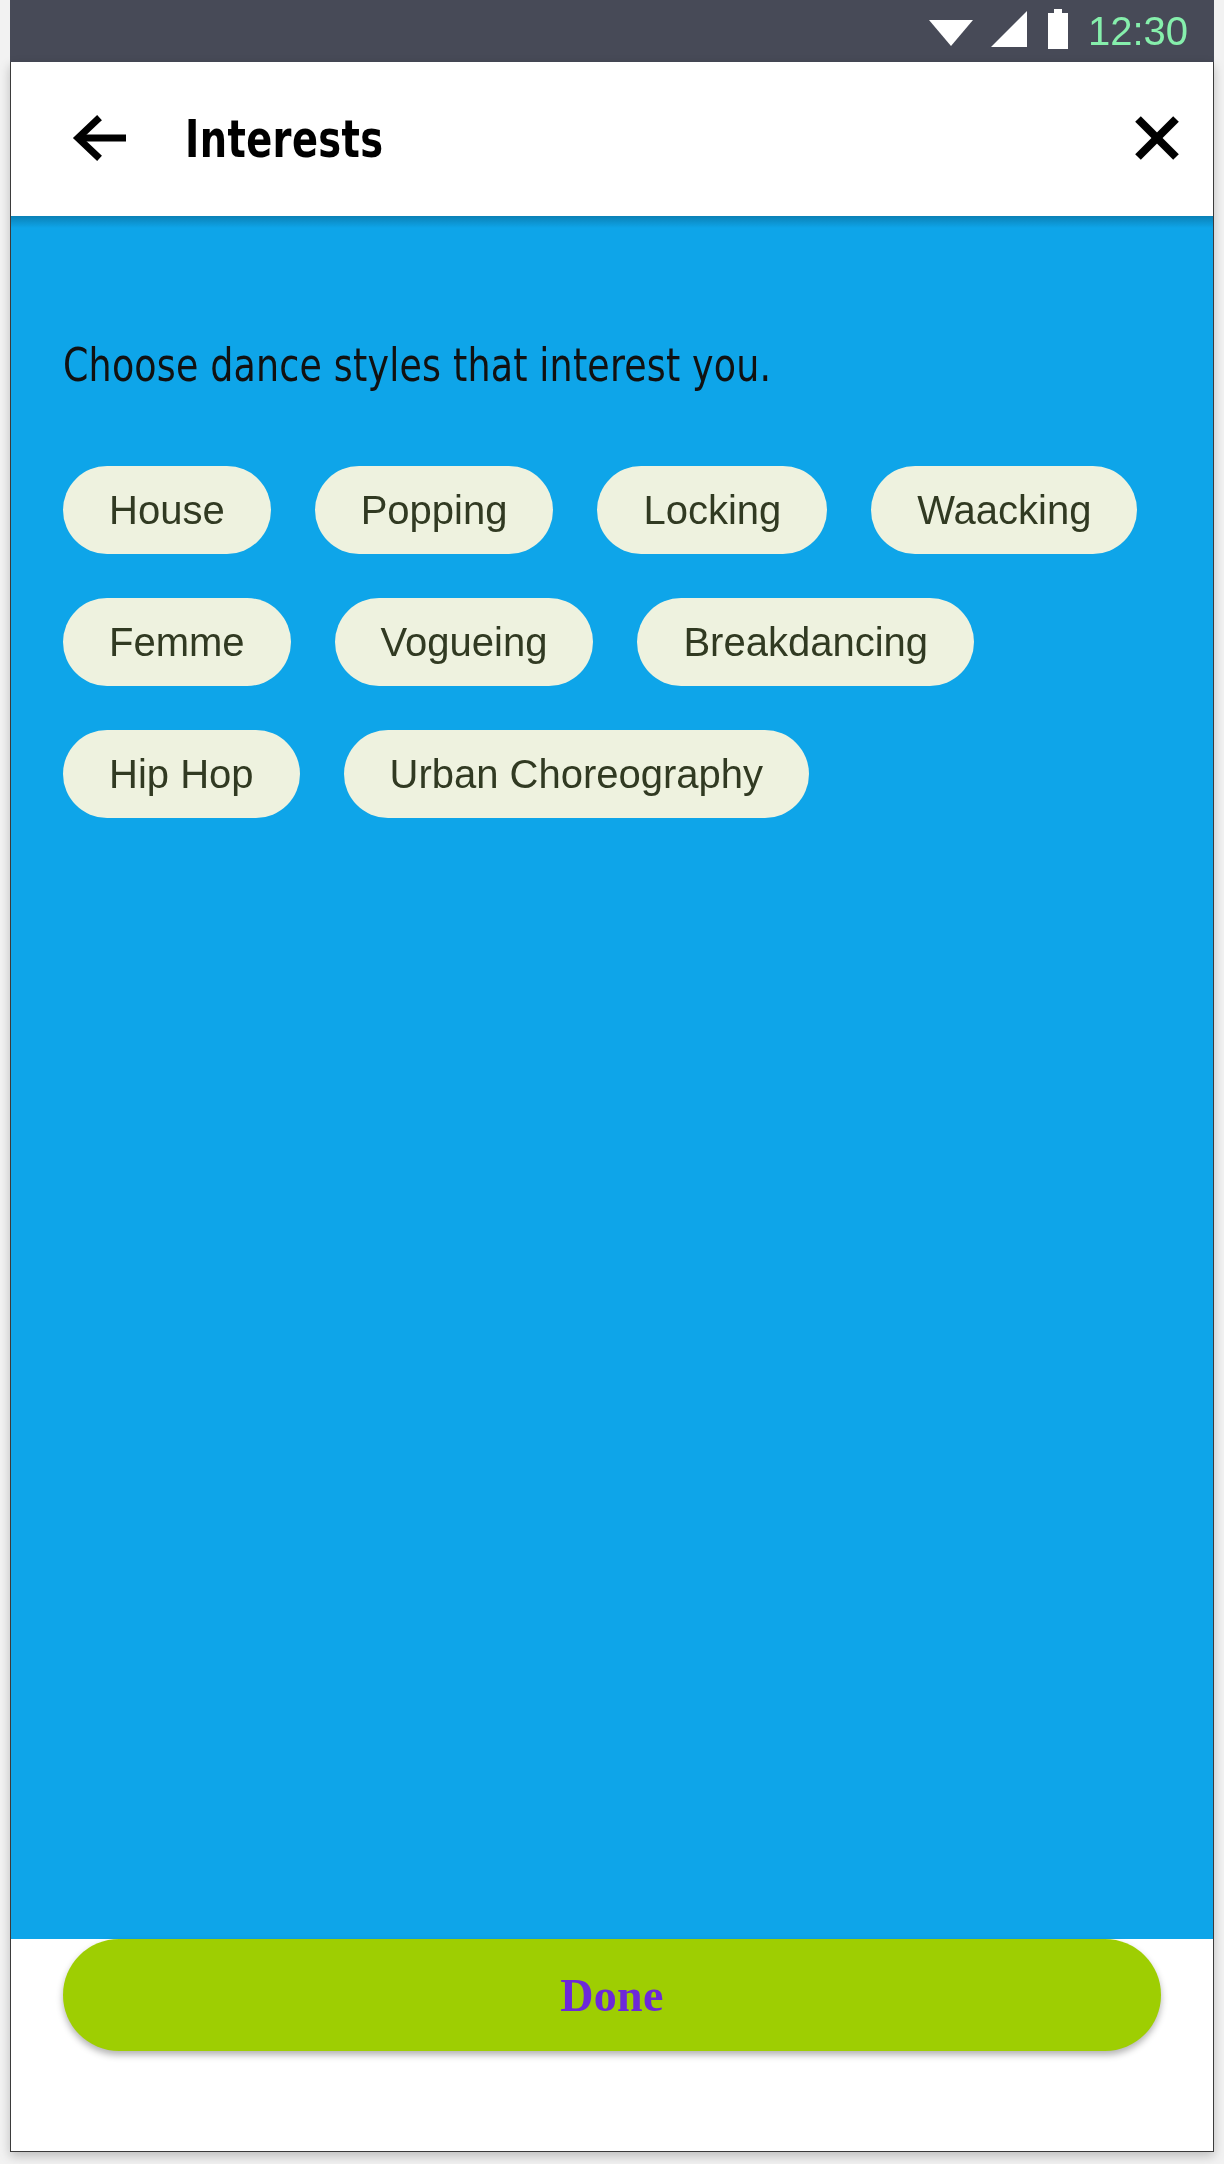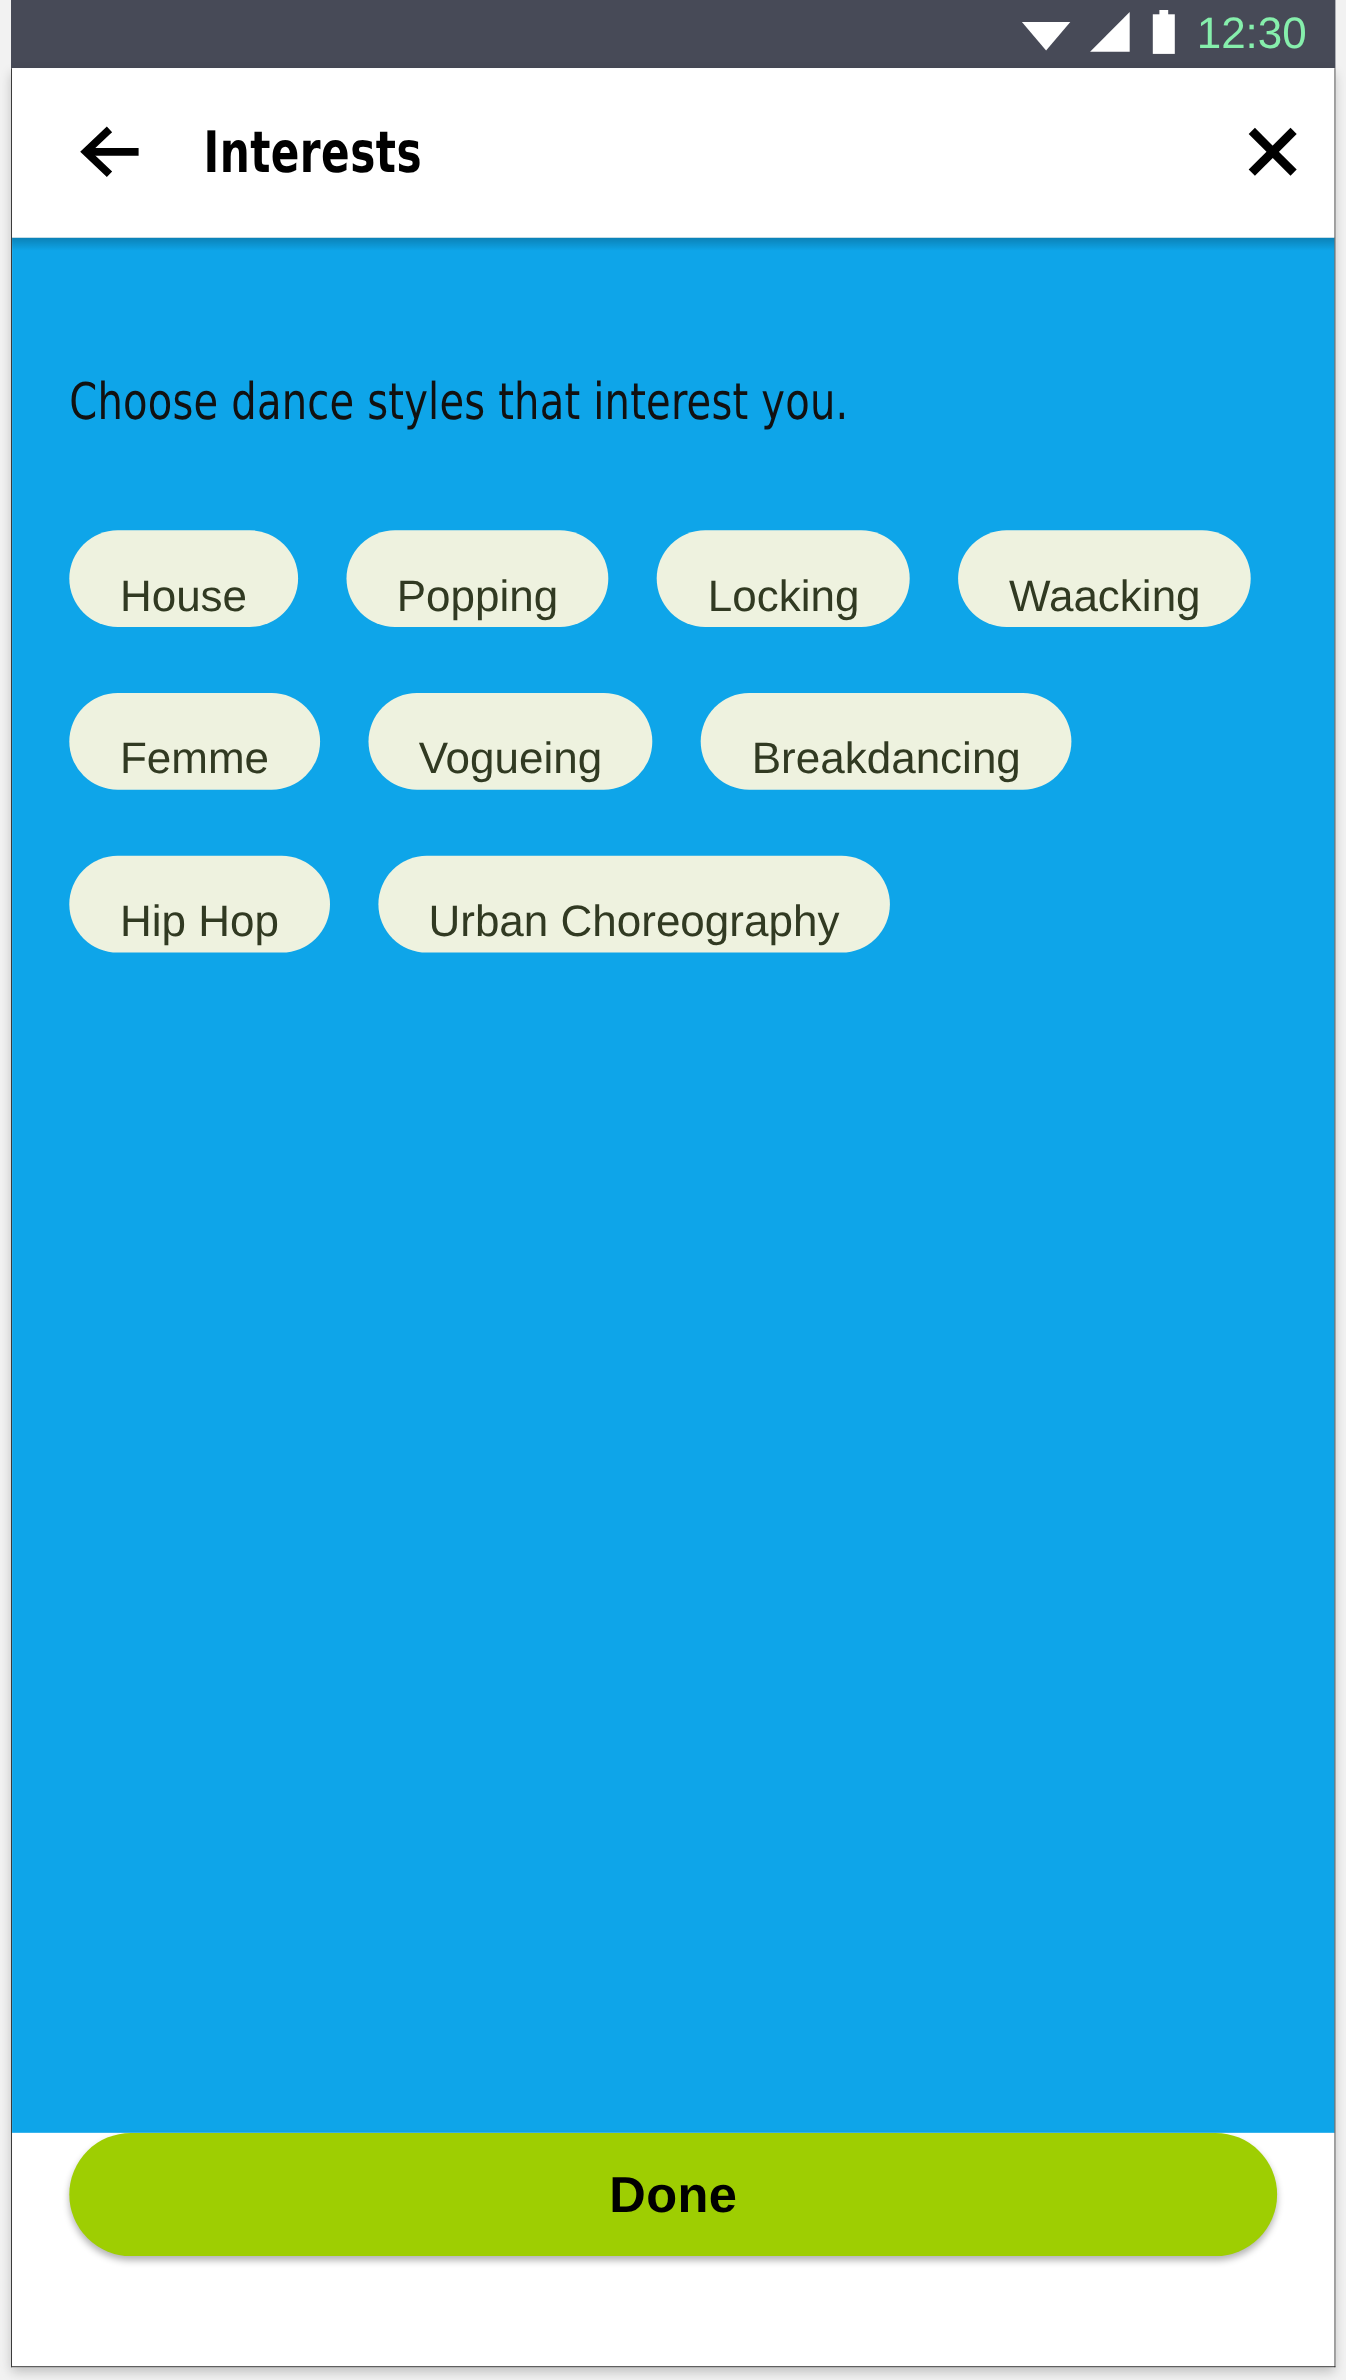--- a/index.html
+++ b/index.html
@@ -136,47 +136,46 @@
     gap: 44px 44px;
     align-content: flex-start;
     max-width: 1080px;
   }
   .chip {
     background: #eef2df;
     color: #313a22;
     border: none;
     border-radius: 54px;
     height: 88px;
-    padding: 16px 46px;
+    padding: 0 46px;
     font-family: "Liberation Sans", sans-serif;
     font-size: 40px;
     line-height: 88px;
     white-space: nowrap;
     cursor: pointer;
     box-sizing: border-box;
-    margin-top: 16px;
   }
 
   .spacer { flex: 1 1 auto; }
 
   
   .footer {
     padding: 0 52px 100px 52px;
     box-sizing: border-box;
     background: #ffffff;
   }
   .done-btn {
     display: block;
     width: 100%;
     height: 112px;
     background: #9ECE02;
-    color: #000000;
+    color: #6d28d9;
     border: none;
     border-radius: 58px;
-    font-family: Liberation Sans, sans-serif;
+    font-family: Liberation Serif, serif;
     font-weight: bold;
     font-size: 46px;
     letter-spacing: 0.3px;
     cursor: pointer;
     box-shadow: 0 4px 7px rgba(0,0,0,0.30);
   }
 </style>
 </head>
 <body>
 

